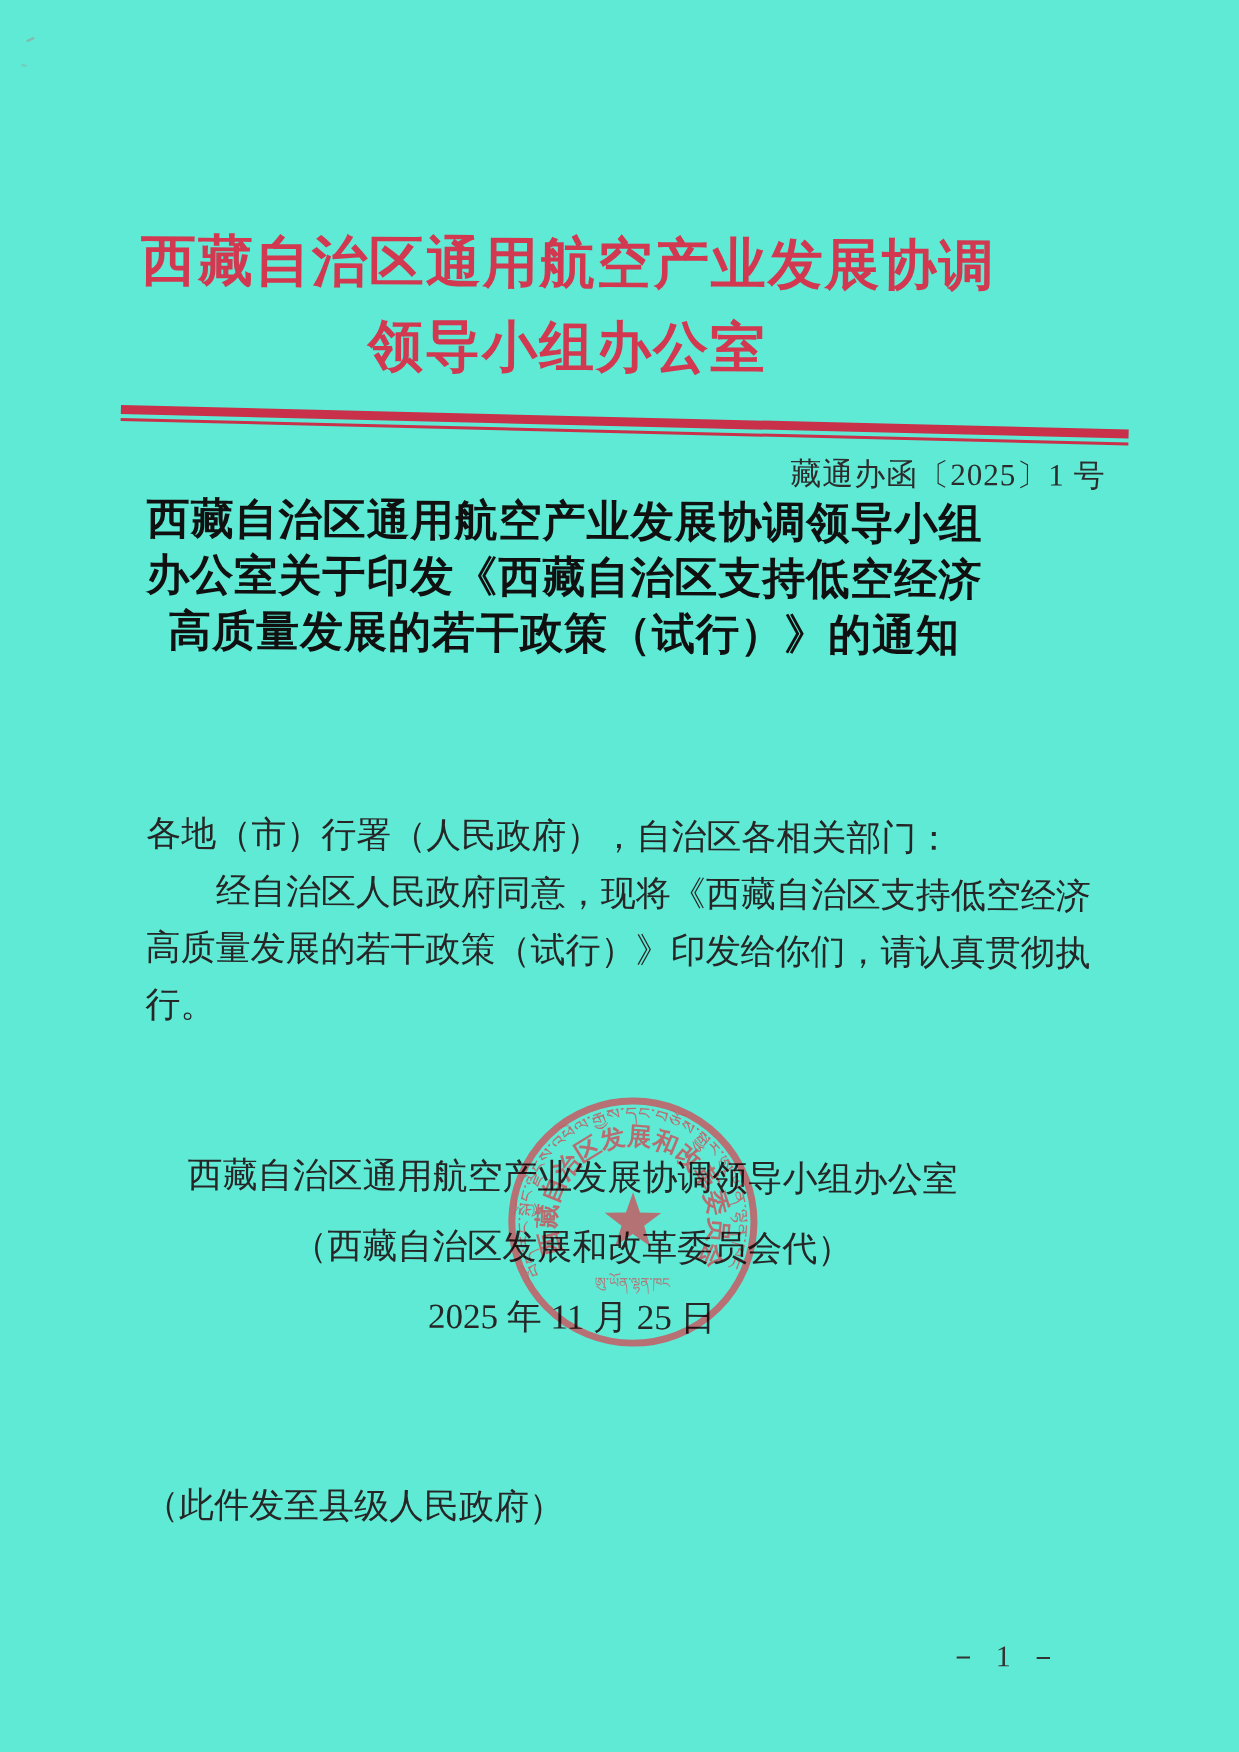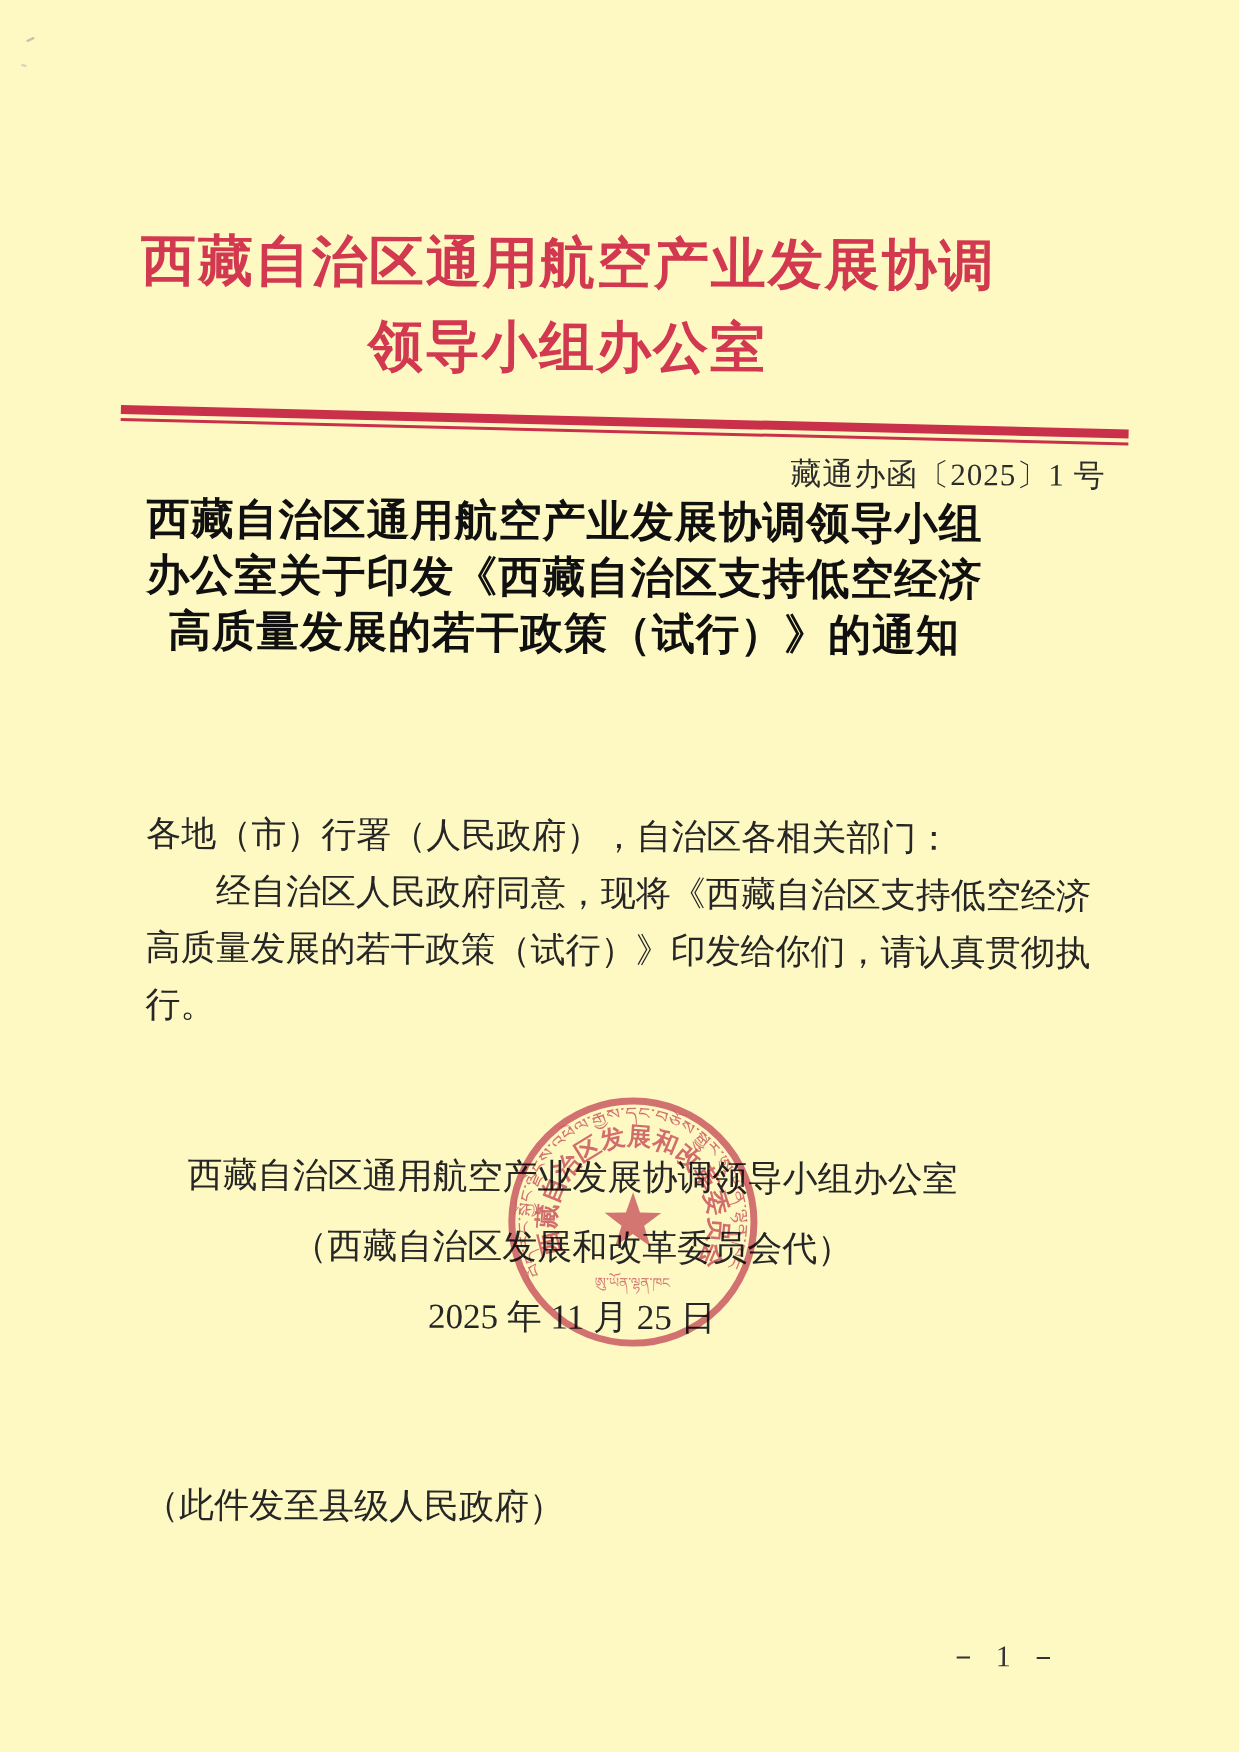--- a/index.html
+++ b/index.html
@@ -1,21 +1,21 @@
 <!DOCTYPE html>
 <html lang="zh"><head>
 <meta charset="utf-8">
 <style>
   html,body{margin:0;padding:0;}
   body{
     width:1239px;height:1752px;background:#e8e8e8;
     font-family:"Liberation Serif","DejaVu Serif",serif;
   }
   .page{
-    position:relative;width:1239px;height:1752px;background:#fef9c3;overflow:hidden;
+    position:relative;width:1239px;height:1752px;background:#5eead4;overflow:hidden;
   }
   .rot{position:absolute;inset:0;transform:rotate(0.35deg);}
   
   .letterhead{
     position:absolute;top:222px;left:0;width:1239px;text-align:center;
     transform:translateX(-55px);
     color:#d23950;font-size:55px;font-weight:bold;line-height:84px;letter-spacing:2px;
   }
   
   .rule{position:absolute;top:408px;left:118px;width:1008px;transform:rotate(1.05deg);transform-origin:left center;}

